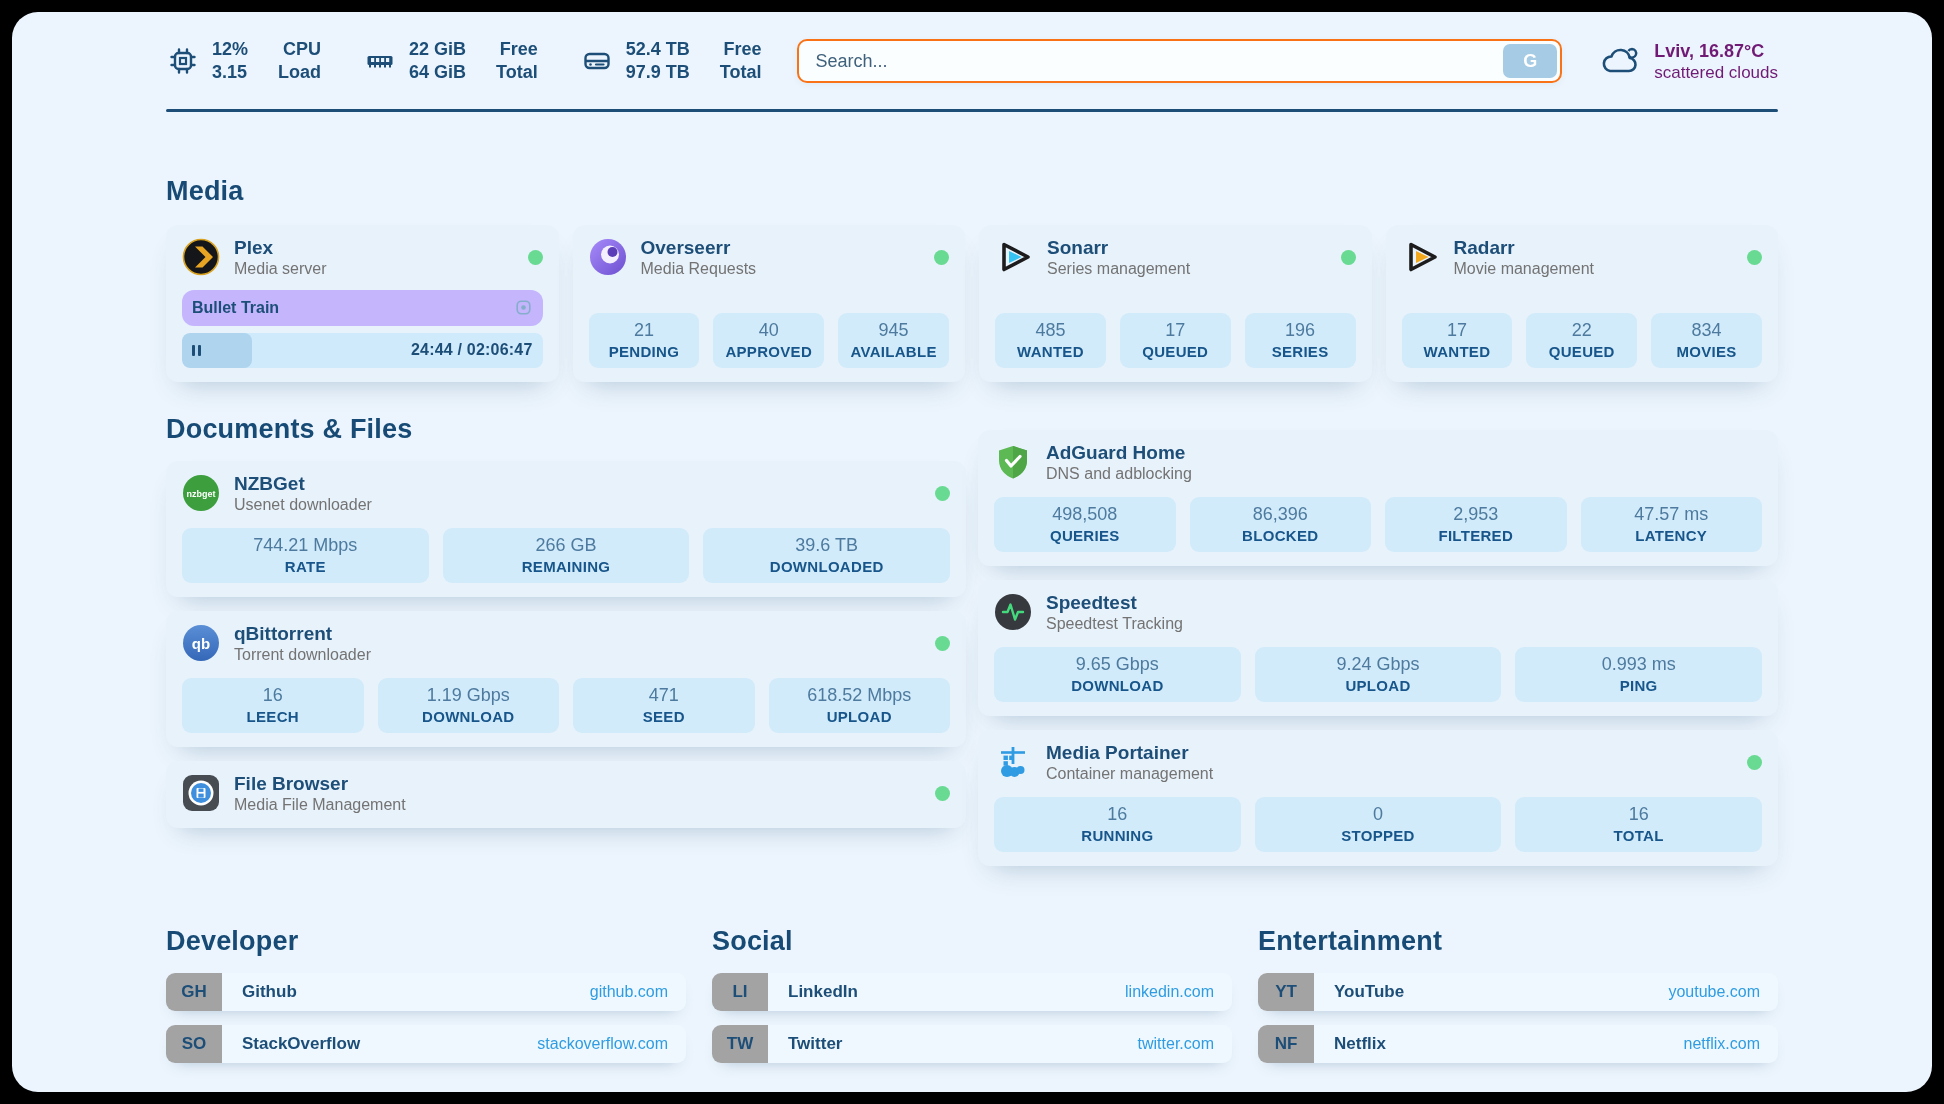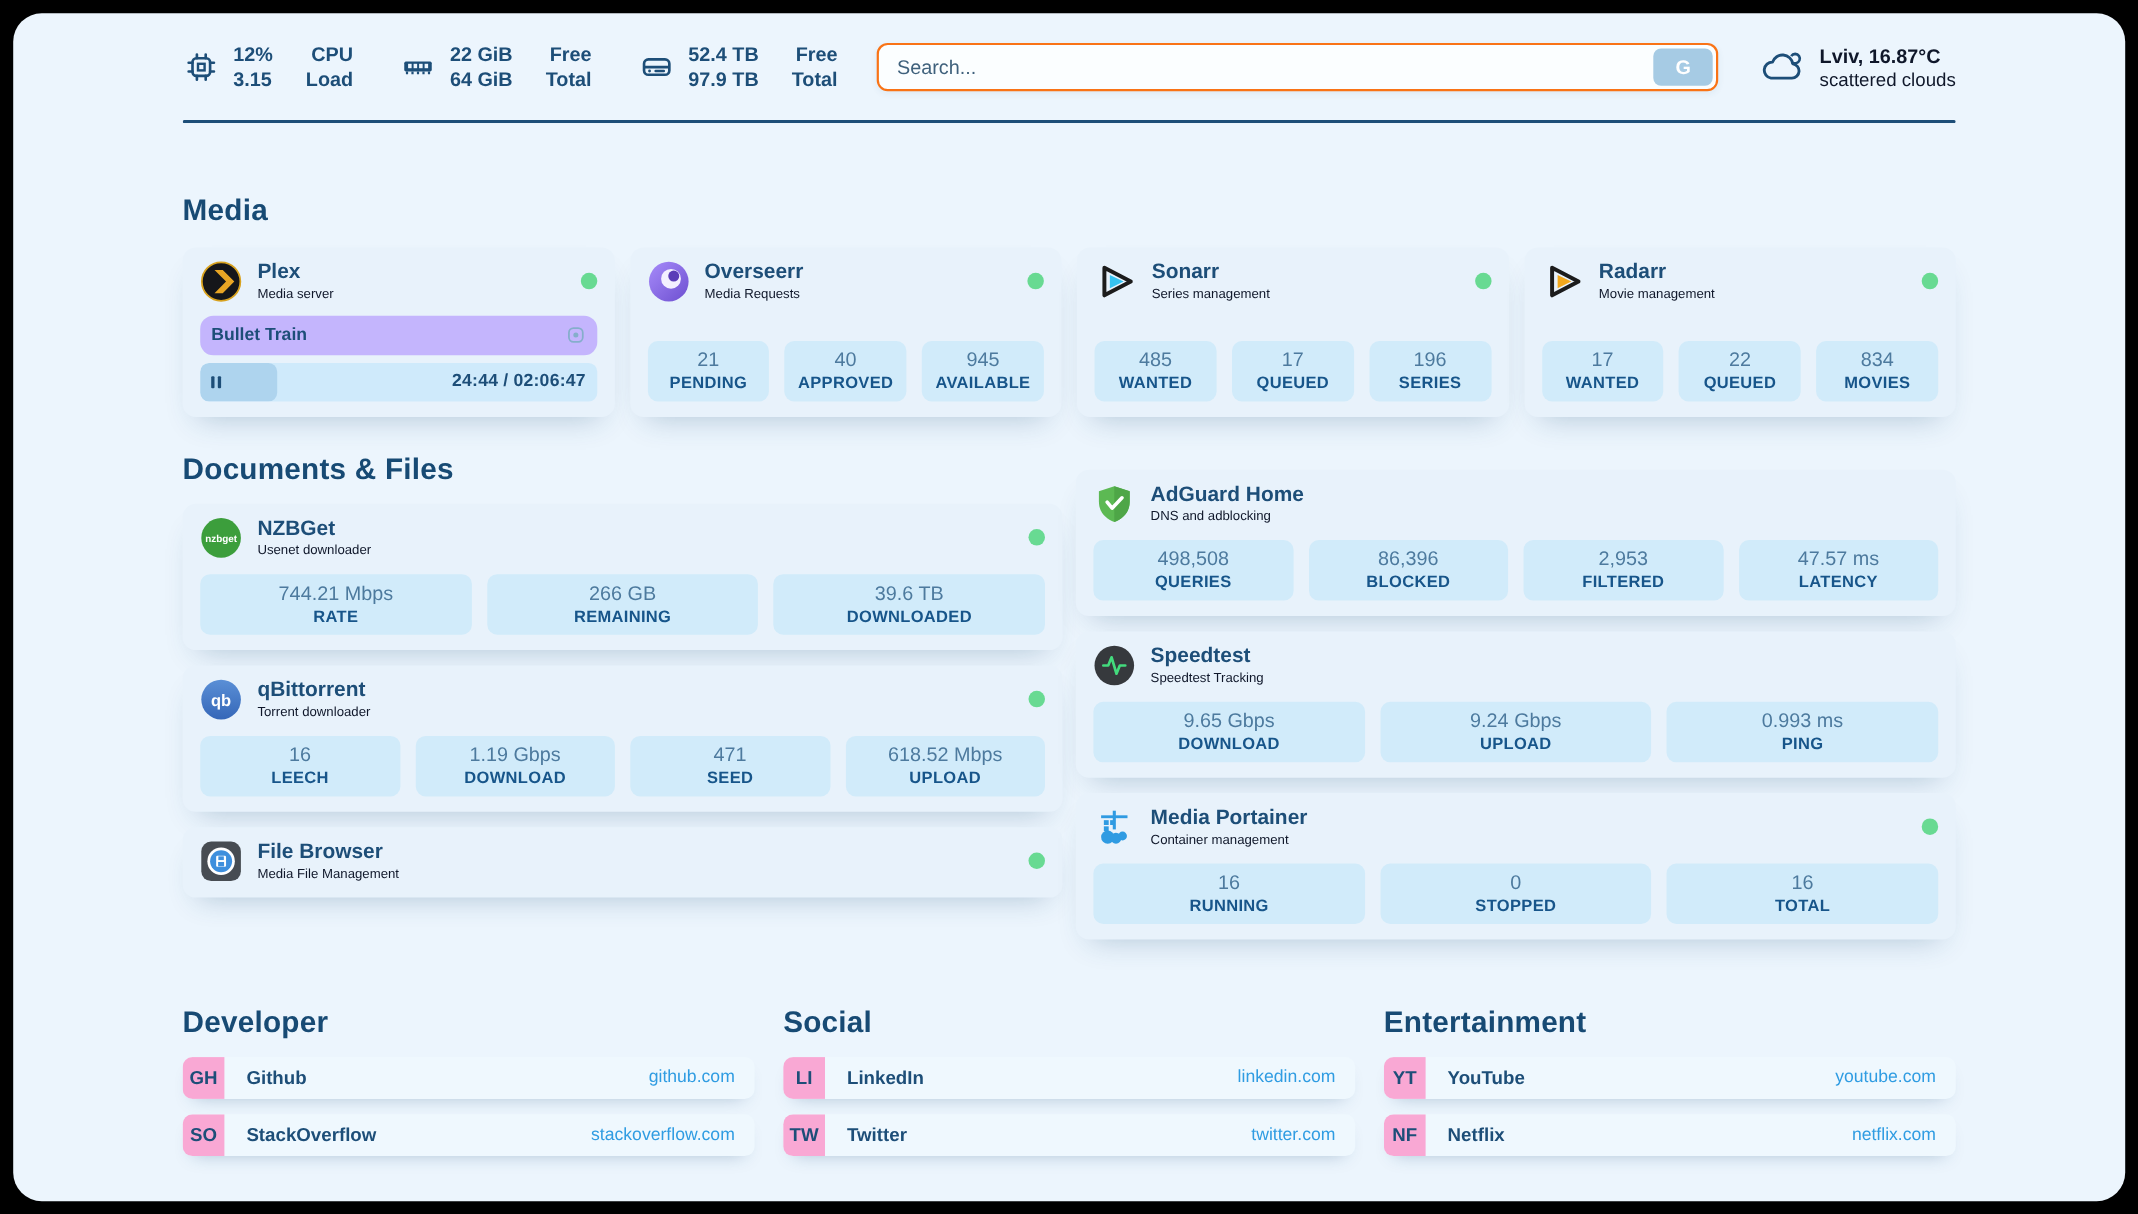--- a/index.html
+++ b/index.html
@@ -18,40 +18,40 @@
   .stat-body{display:flex;flex-direction:row;}
   .stat-text{display:flex;gap:30px;color:#1d4e78;font-size:18px;font-weight:600;line-height:1.3;}
   .stat-col{display:flex;flex-direction:column;}
   .stat-col.labs{align-items:flex-end;}
   .hbar{height:6px;border-radius:3px;background:#b9cdd9;margin-top:6px;overflow:hidden;}
   .hbar-fill{height:100%;background:#2e6f9f;border-radius:3px;}
   .searchwrap{flex:1;margin:0 36px;height:40px;background:#fbfeff;border:2px solid #f97316;border-radius:10px;display:flex;align-items:center;box-shadow:0 2px 6px rgba(29,78,120,.06);}
   .searchwrap input{flex:1;border:none;outline:none;background:transparent;font-family:inherit;font-size:18px;color:#23455e;padding:0 16px;}
   .searchwrap input::placeholder{color:#3f617c;opacity:1;}
   .gbtn{width:54px;height:34px;margin-right:3px;background:#a6cbe4;border:none;border-radius:7px;color:#fff;font-size:18px;font-weight:700;font-family:inherit;cursor:pointer;display:flex;align-items:center;justify-content:center;}
-  .weather{display:flex;gap:12px;align-items:center;color:#0f172a;}
+  .weather{display:flex;gap:12px;align-items:center;color:#701a75;}
   .weather-txt{display:flex;flex-direction:column;line-height:1.25;}
   .weather-loc{font-size:18px;font-weight:600;}
   .weather-cond{font-size:17px;}
   .divider{margin-top:24px;border-bottom:3px solid #1d4e78;border-radius:2px;}
 
   
   .sec-title{font-size:27px;font-weight:600;color:#174a74;letter-spacing:.2px;}
   .media-sec{margin-top:64px;}
   .media-grid{display:grid;grid-template-columns:repeat(4,1fr);gap:14px;margin-top:18px;}
   .twocol{display:grid;grid-template-columns:1fr 1fr;gap:12px;margin-top:32px;}
   .col-stack{display:flex;flex-direction:column;gap:14px;margin-top:16px;}
 
   
   .card{background:#e8f2fb;border-radius:12px;padding:12px 16px 14px;box-shadow:0 14px 26px -14px rgba(29,78,120,.3);display:flex;flex-direction:column;}
   .card-head{display:flex;align-items:center;gap:14px;}
   .svc-icon{width:38px;height:38px;flex:none;display:flex;align-items:center;justify-content:center;}
   .head-text{display:flex;flex-direction:column;gap:1px;}
   .svc-name{font-size:19px;font-weight:700;color:#1d4e78;}
-  .svc-sub{font-size:12px;color:#0f172a;}
+  .svc-sub{font-size:16px;color:#737373;}
   .dot{width:15px;height:15px;border-radius:50%;background:#68da92;margin-left:auto;flex:none;}
   .stats{display:grid;gap:14px;margin-top:auto;padding-top:14px;}
   .cols-3{grid-template-columns:repeat(3,1fr);}
   .cols-4{grid-template-columns:repeat(4,1fr);}
   .stat{background:#d1ebfa;border-radius:9px;padding:7px 6px 8px;text-align:center;}
   .stat-val{font-size:18px;color:#4d7a9e;display:block;}
   .stat-lab{font-size:15px;font-weight:700;color:#17558a;display:block;margin-top:2px;letter-spacing:.3px;}
 
   
   .plex-row{margin-top:12px;background:#c4b5fd;border-radius:12px;height:28px;display:flex;align-items:center;padding:4px 10px;color:#1d4e78;font-weight:600;font-size:16px;}
@@ -59,21 +59,21 @@
   .plex-progress{position:relative;margin-top:7px;background:#cfeafb;border-radius:8px;height:35px;overflow:hidden;display:flex;align-items:center;}
   .plex-fill{position:absolute;left:0;top:0;bottom:0;background:#aed4ee;border-radius:8px;}
   .pause{position:relative;z-index:1;display:flex;gap:3px;margin-left:10px;}
   .pause i{display:block;width:3px;height:11px;background:#1d4e78;border-radius:1px;}
   .ptime{position:absolute;right:10px;z-index:1;color:#1d4e78;font-weight:700;font-size:16px;letter-spacing:.2px;}
 
   
   .bookmarks{display:grid;grid-template-columns:repeat(3,1fr);gap:26px;margin-top:60px;padding-bottom:40px;}
   .bk-rows{display:flex;flex-direction:column;gap:14px;margin-top:16px;}
   .bk-row{display:flex;align-items:stretch;height:38px;background:#eff8fe;border-radius:9px;overflow:hidden;box-shadow:0 8px 16px -10px rgba(29,78,120,.35);cursor:pointer;}
-  .bk-abbr{width:38px;background:#f9a8d4;display:flex;align-items:center;justify-content:center;font-size:17px;font-weight:600;color:#1d4e78;flex:none;}
+  .bk-abbr{width:56px;background:#a3a3a3;display:flex;align-items:center;justify-content:center;font-size:17px;font-weight:600;color:#1d4e78;flex:none;}
   .bk-name{display:flex;align-items:center;padding-left:20px;font-size:17px;font-weight:600;color:#1d4e78;flex:1;}
   .bk-url{display:flex;align-items:center;padding-right:18px;font-size:16px;color:#2f9ce2;}
 
   svg{display:block;}
   .svc-tiny-text{font-family:"Liberation Sans",sans-serif;}
 </style>
 </head>
 <body>
 
 <div class="page">

